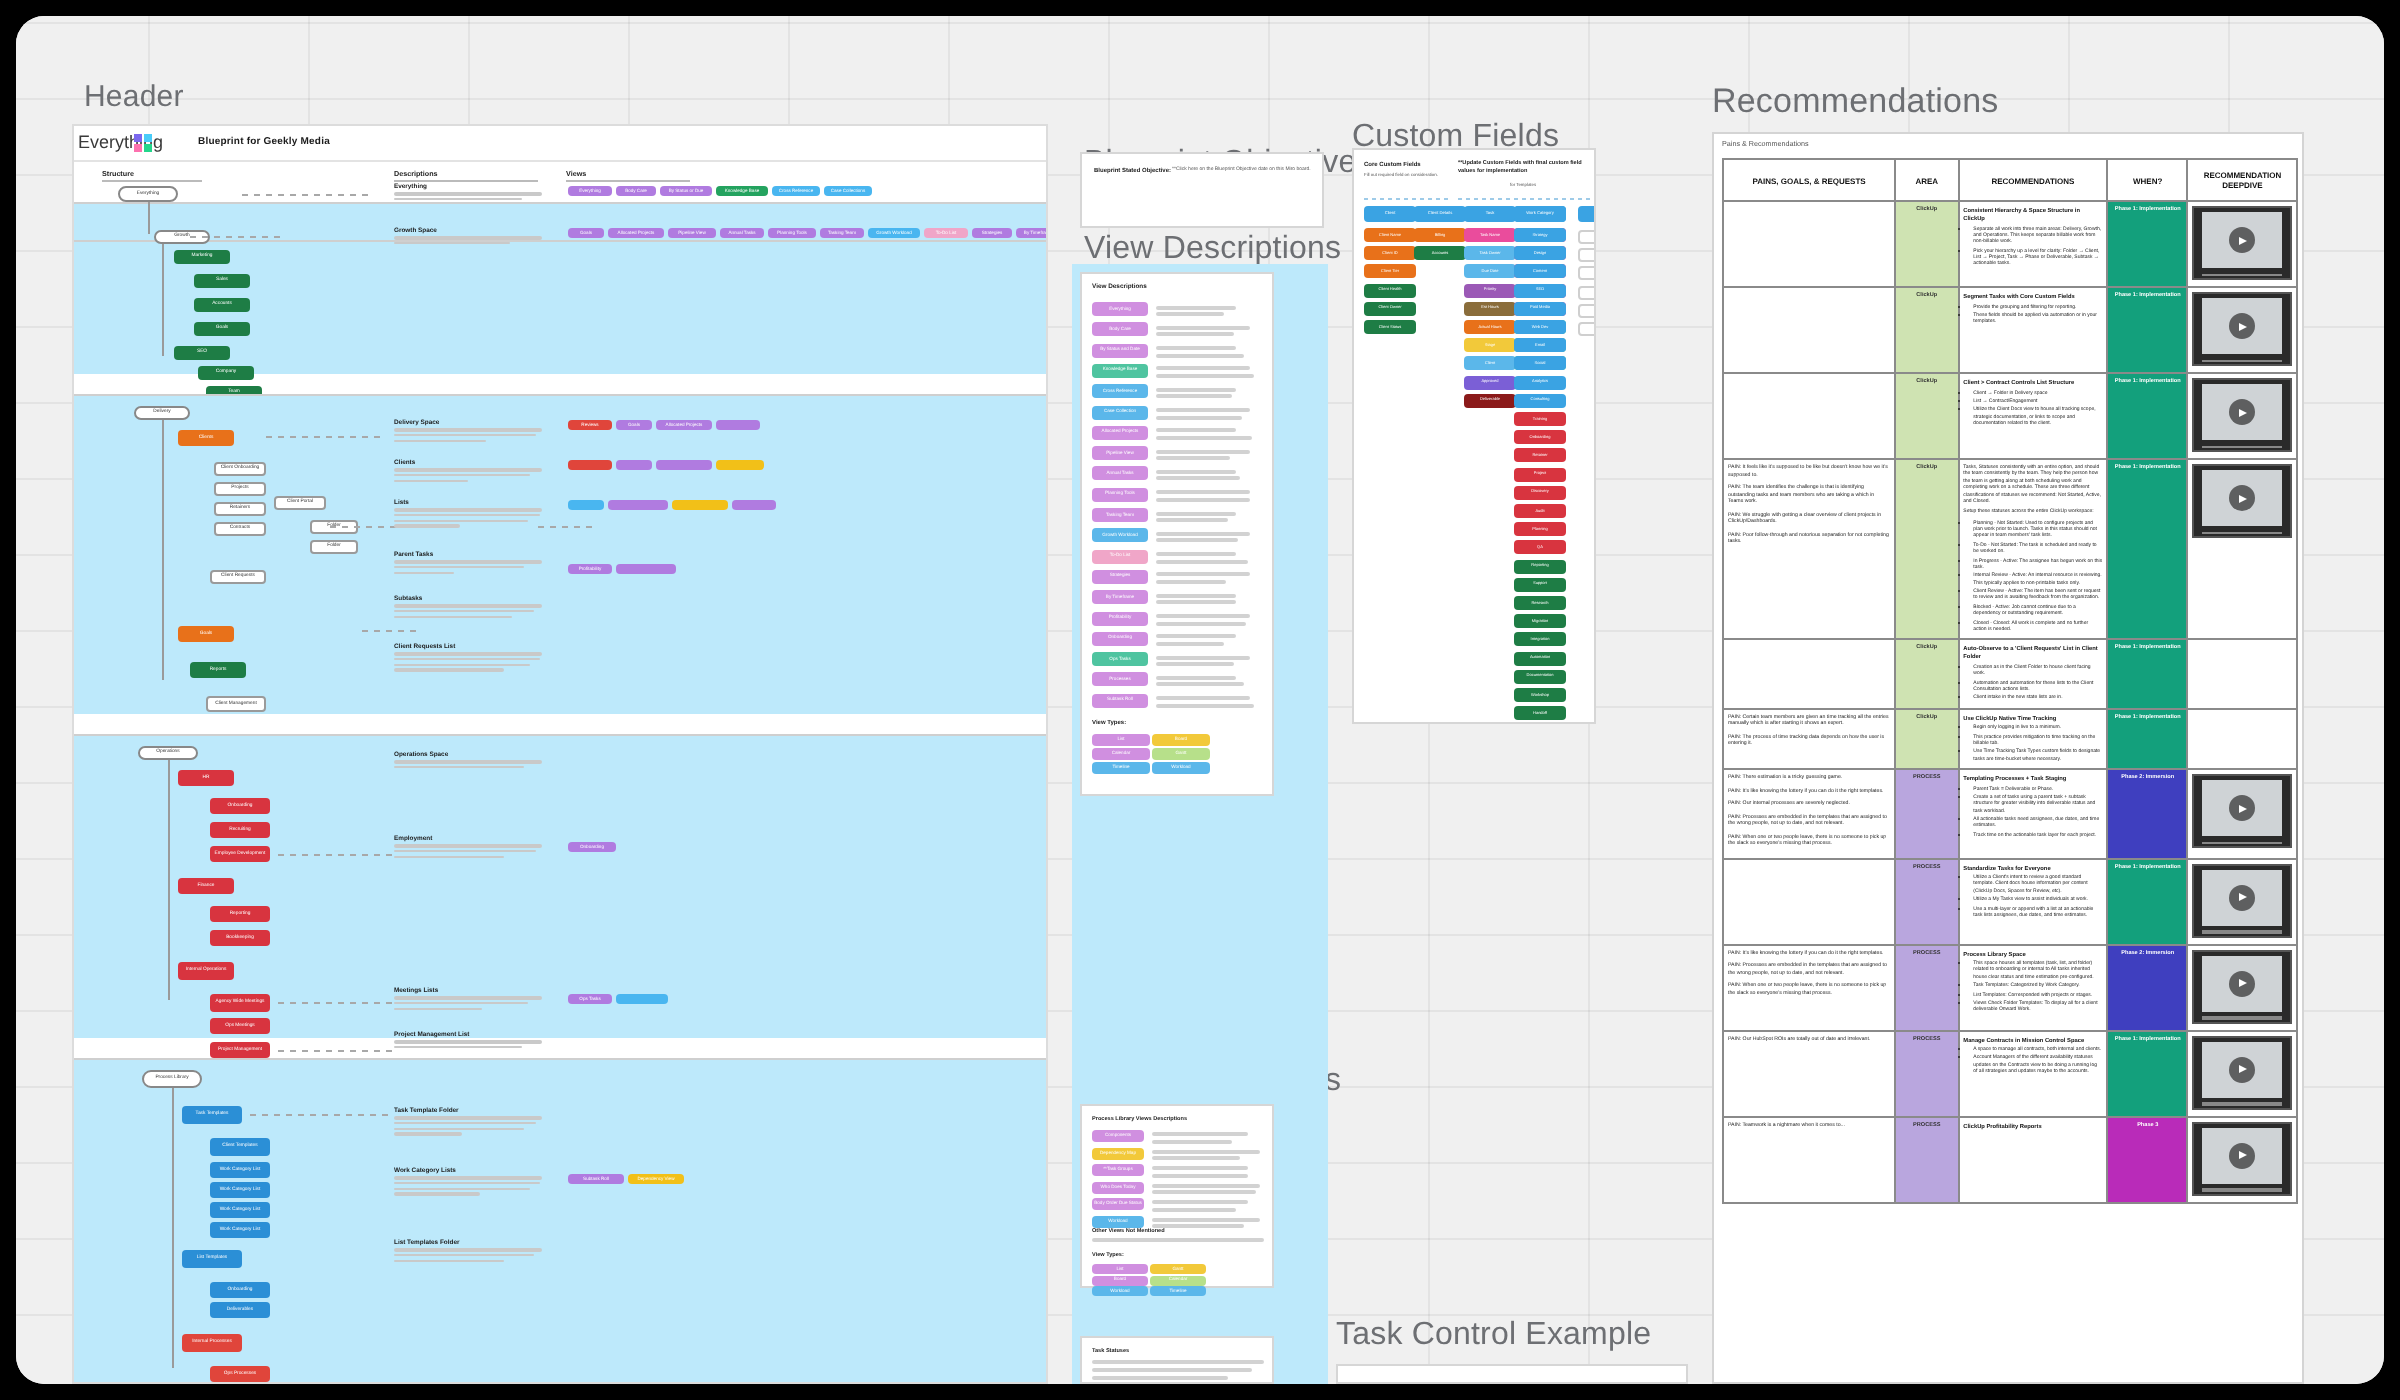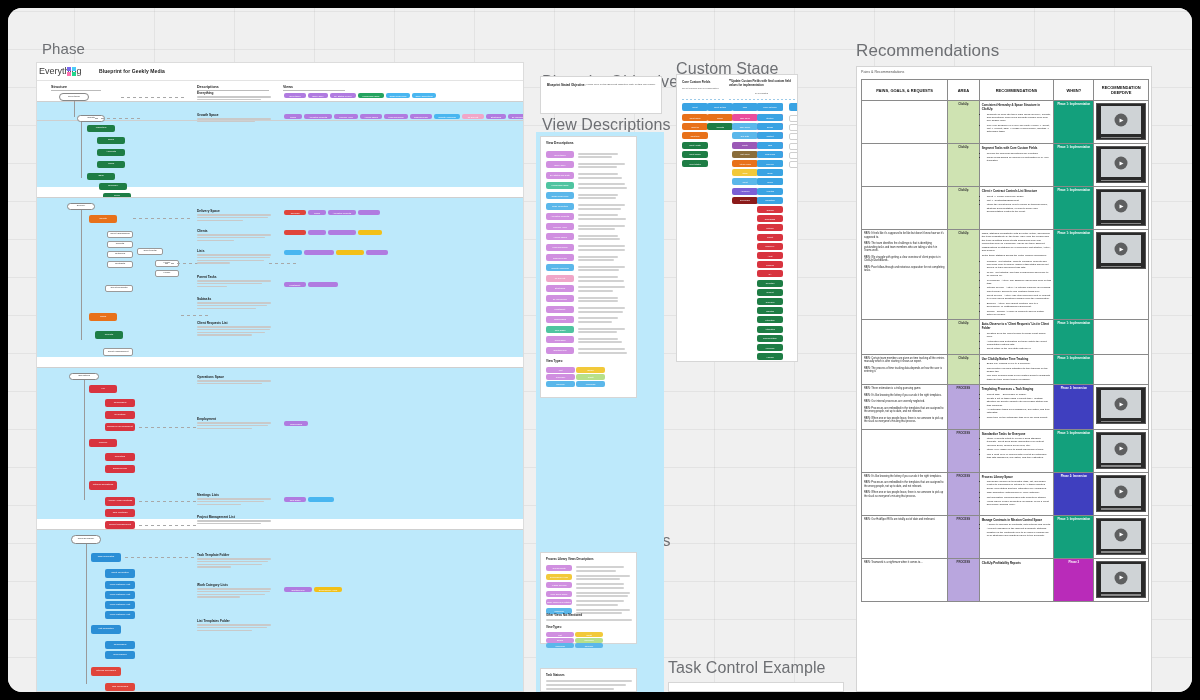--- a/index.html
+++ b/index.html
@@ -156,28 +156,28 @@
              margin-bottom:2.2px; display:flex;align-items:center;justify-content:center;
              font-size:2px;color:#555;overflow:hidden;}
   .tinydash { position:absolute; height:1px; background:repeating-linear-gradient(to right,#9ecbe8 0 2px,transparent 2px 4px);}
 </style>
 </head>
 <body>
 
 <div id="app">
   <div id="grid"></div>
 
-  <div class="sec-title" style="left:34px;top:32px;font-size:15px;">Phase</div>
+  <div class="sec-title" style="left:34px;top:32px;font-size:15px;">Header</div>
   <div class="sec-title" style="left:34px;top:75px;font-size:19px;">Growth Space</div>
   <div class="sec-title" style="left:34px;top:171px;font-size:19px;">Delivery Space</div>
   <div class="sec-title" style="left:34px;top:342px;font-size:19px;">Operations Space</div>
   <div class="sec-title" style="left:34px;top:518px;font-size:19px;">Process Library</div>
   <div class="sec-title" style="left:534px;top:65px;font-size:16px;">Blueprint Objective</div>
   <div class="sec-title" style="left:534px;top:108px;font-size:16px;">View Descriptions</div>
-  <div class="sec-title" style="left:668px;top:52px;font-size:16px;">Custom Stage</div>
+  <div class="sec-title" style="left:668px;top:52px;font-size:16px;">Custom Fields</div>
   <div class="sec-title" style="left:534px;top:524px;font-size:16px;">View Descriptions</div>
   <div class="sec-title" style="left:534px;top:643px;font-size:16px;">Task Statuses</div>
   <div class="sec-title" style="left:660px;top:651px;font-size:16px;">Task Control Example</div>
   <div class="sec-title" style="left:848px;top:33px;font-size:17px;">Recommendations</div>
 
   <div class="board" style="left:28px;top:78px;width:488px;height:606px;"></div>
   <div class="board" style="left:528px;top:124px;width:128px;height:560px;"></div>
 
   <div id="blueprint">
     <div id="bp-head">

